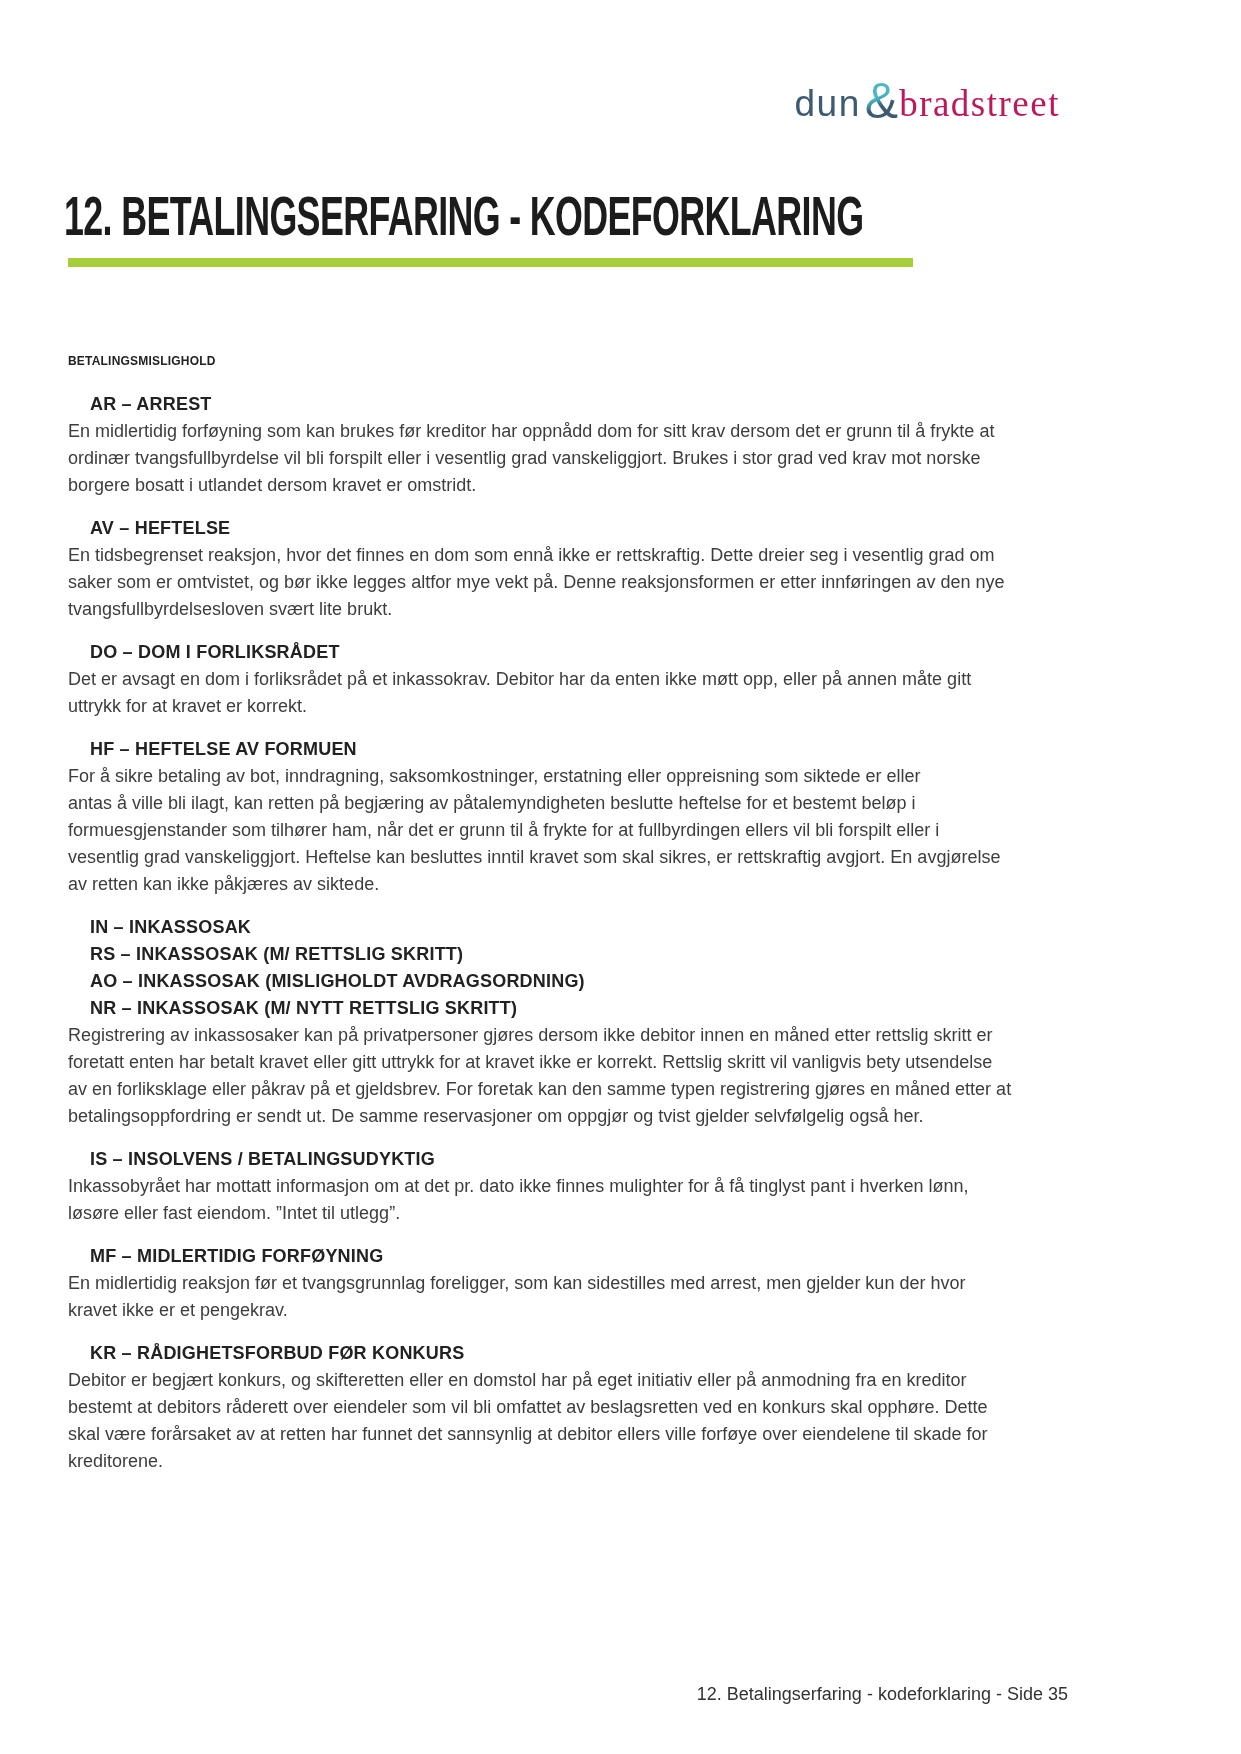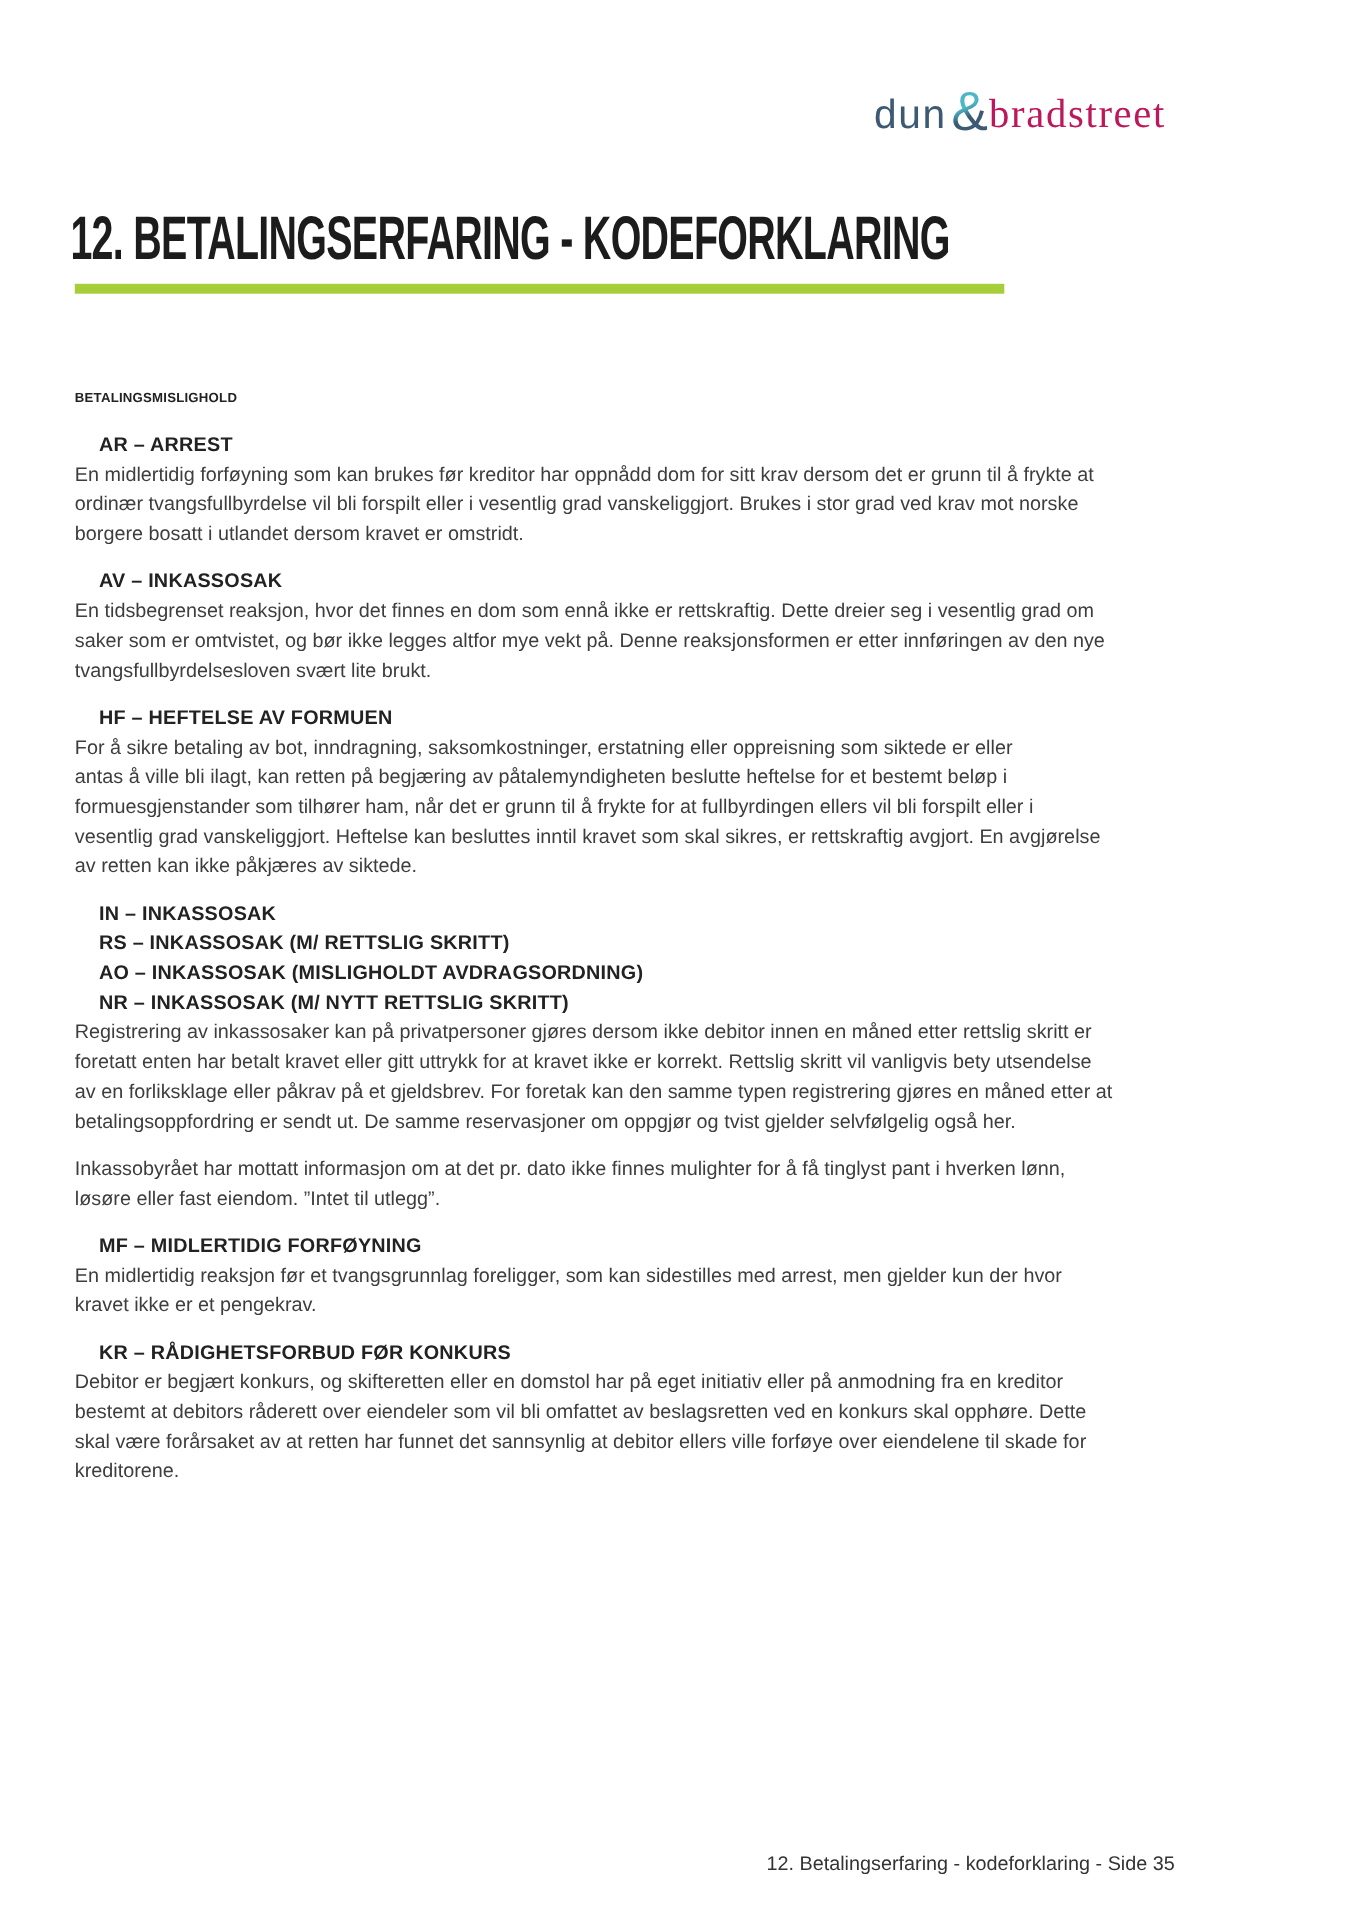--- a/index.html
+++ b/index.html
@@ -141,26 +141,31 @@
     <div class="kicker">BETALINGSMISLIGHOLD</div>
 
     <section class="entry">
       <h2 class="entry-heading">AR – ARREST</h2>
       <p class="entry-body">En midlertidig forføyning som kan brukes før kreditor har oppnådd dom for sitt krav dersom det er grunn til å frykte at
 ordinær tvangsfullbyrdelse vil bli forspilt eller i vesentlig grad vanskeliggjort. Brukes i stor grad ved krav mot norske
 borgere bosatt i utlandet dersom kravet er omstridt.</p>
     </section>
 
     <section class="entry">
-      <h2 class="entry-heading">AV – INKASSOSAK</h2>
+      <h2 class="entry-heading">AV – HEFTELSE</h2>
       <p class="entry-body">En tidsbegrenset reaksjon, hvor det finnes en dom som ennå ikke er rettskraftig. Dette dreier seg i vesentlig grad om
 saker som er omtvistet, og bør ikke legges altfor mye vekt på. Denne reaksjonsformen er etter innføringen av den nye
 tvangsfullbyrdelsesloven svært lite brukt.</p>
     </section>
 
+    <section class="entry">
+      <h2 class="entry-heading">DO – DOM I FORLIKSRÅDET</h2>
+      <p class="entry-body">Det er avsagt en dom i forliksrådet på et inkassokrav. Debitor har da enten ikke møtt opp, eller på annen måte gitt
+uttrykk for at kravet er korrekt.</p>
+    </section>
 
     <section class="entry">
       <h2 class="entry-heading">HF – HEFTELSE AV FORMUEN</h2>
       <p class="entry-body">For å sikre betaling av bot, inndragning, saksomkostninger, erstatning eller oppreisning som siktede er eller
 antas å ville bli ilagt, kan retten på begjæring av påtalemyndigheten beslutte heftelse for et bestemt beløp i
 formuesgjenstander som tilhører ham, når det er grunn til å frykte for at fullbyrdingen ellers vil bli forspilt eller i
 vesentlig grad vanskeliggjort. Heftelse kan besluttes inntil kravet som skal sikres, er rettskraftig avgjort. En avgjørelse
 av retten kan ikke påkjæres av siktede.</p>
     </section>
 
@@ -169,20 +174,21 @@
 RS – INKASSOSAK (M/ RETTSLIG SKRITT)
 AO – INKASSOSAK (MISLIGHOLDT AVDRAGSORDNING)
 NR – INKASSOSAK (M/ NYTT RETTSLIG SKRITT)</h2>
       <p class="entry-body">Registrering av inkassosaker kan på privatpersoner gjøres dersom ikke debitor innen en måned etter rettslig skritt er
 foretatt enten har betalt kravet eller gitt uttrykk for at kravet ikke er korrekt. Rettslig skritt vil vanligvis bety utsendelse
 av en forliksklage eller påkrav på et gjeldsbrev. For foretak kan den samme typen registrering gjøres en måned etter at
 betalingsoppfordring er sendt ut. De samme reservasjoner om oppgjør og tvist gjelder selvfølgelig også her.</p>
     </section>
 
     <section class="entry">
+      <h2 class="entry-heading">IS – INSOLVENS / BETALINGSUDYKTIG</h2>
       <p class="entry-body">Inkassobyrået har mottatt informasjon om at det pr. dato ikke finnes mulighter for å få tinglyst pant i hverken lønn,
 løsøre eller fast eiendom. ”Intet til utlegg”.</p>
     </section>
 
     <section class="entry">
       <h2 class="entry-heading">MF – MIDLERTIDIG FORFØYNING</h2>
       <p class="entry-body">En midlertidig reaksjon før et tvangsgrunnlag foreligger, som kan sidestilles med arrest, men gjelder kun der hvor
 kravet ikke er et pengekrav.</p>
     </section>
 

